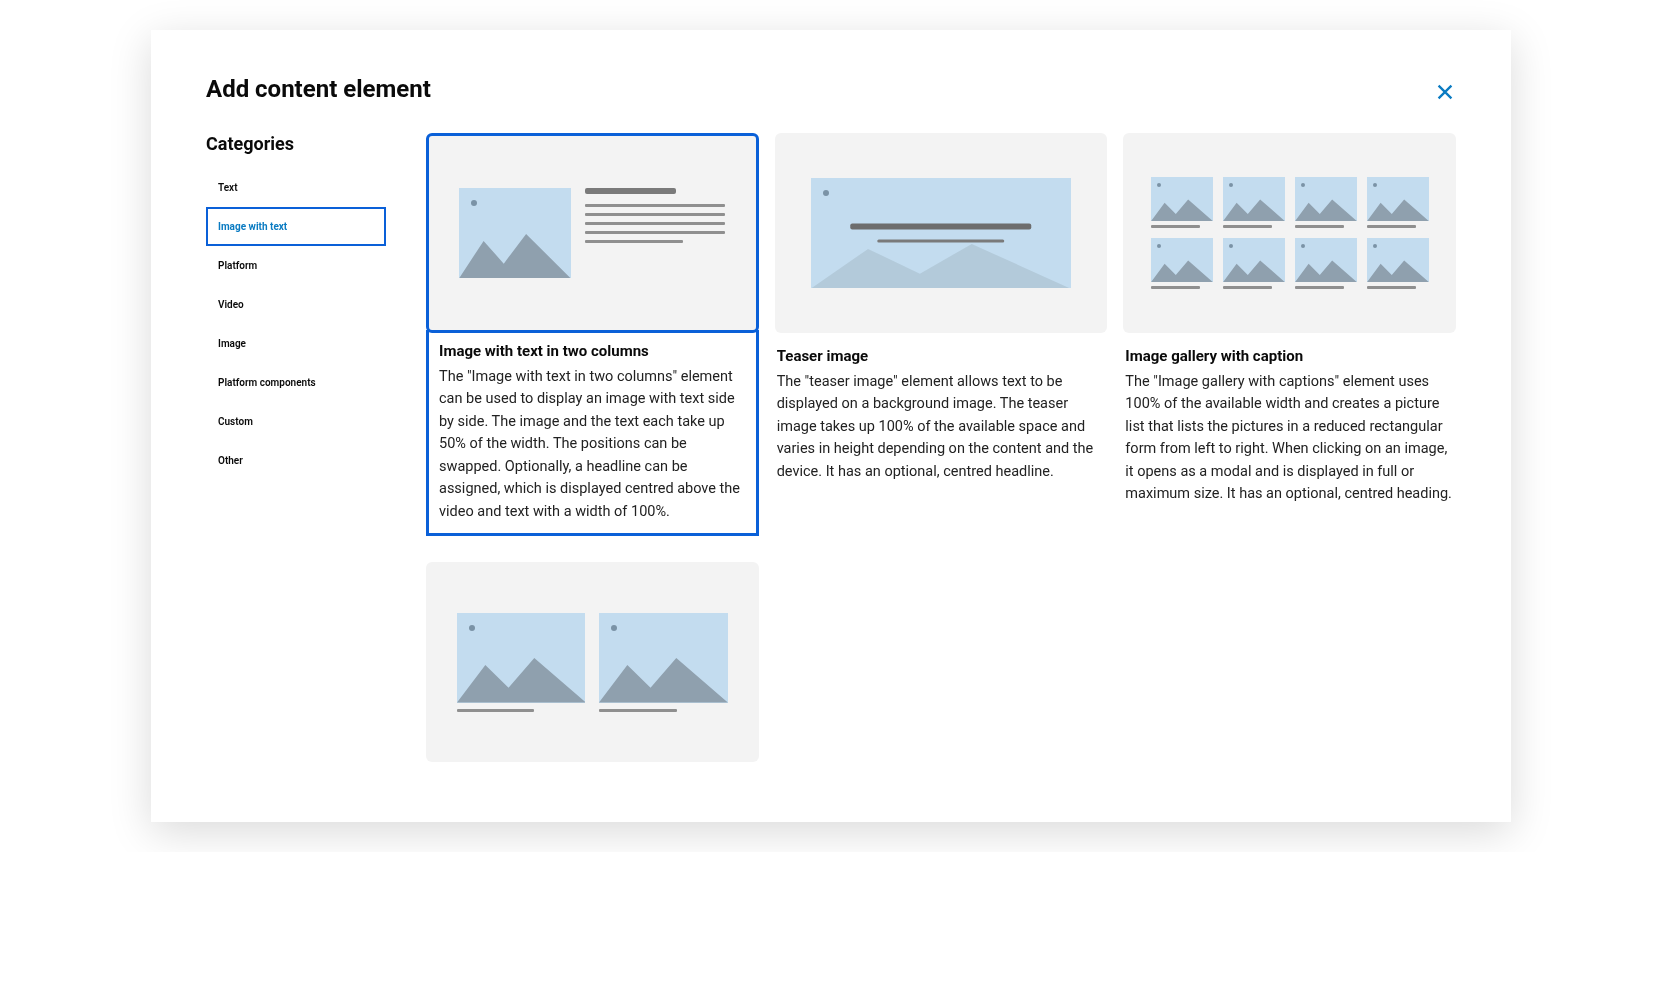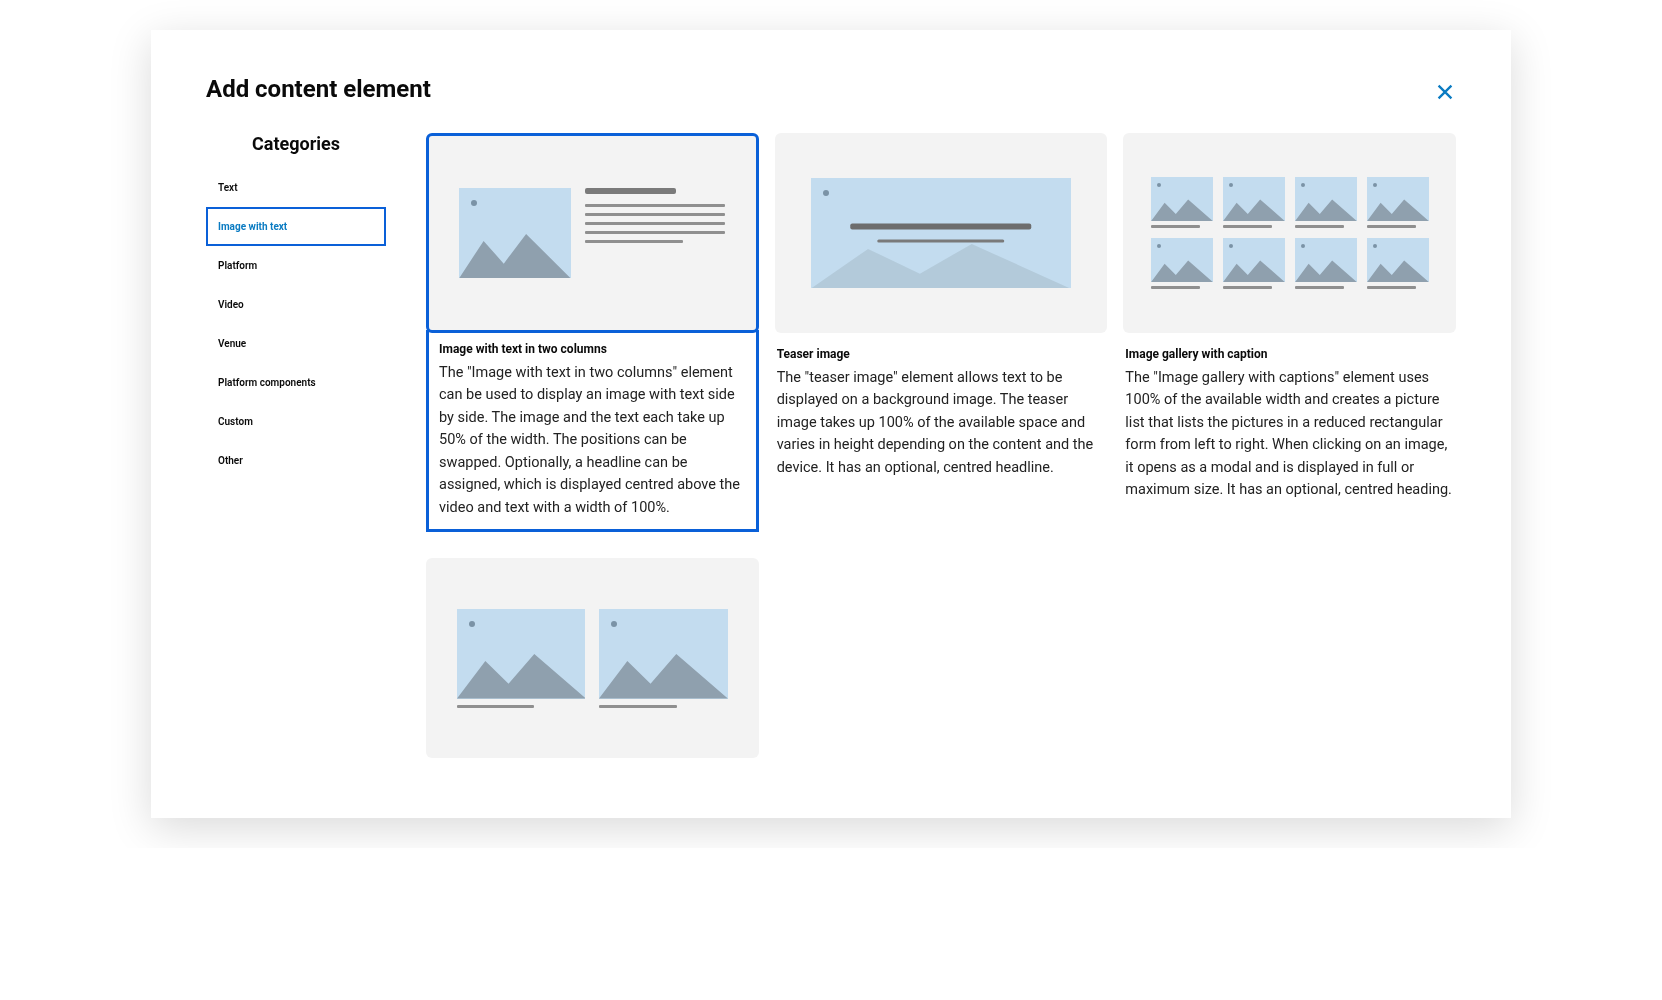--- a/index.html
+++ b/index.html
@@ -16,21 +16,21 @@
       box-shadow: 0 10px 40px rgba(0,0,0,0.15);
       padding: 45px 55px 60px 55px;
       position: relative;
     }
     .modal-header { display: flex; justify-content: space-between; align-items: flex-end; }
     .modal-title { font-size: 24px; font-weight: 700; color: #0a0a0a; }
     .close-btn { cursor: pointer; color: #0a7bc2; font-size: 0; line-height: 0; }
     .close-btn svg { width: 22px; height: 22px; stroke: #0a7bc2; stroke-width: 2.5; }
     .body { display: flex; gap: 40px; margin-top: 30px; }
     .sidebar { width: 180px; flex: 0 0 180px; }
-    .sidebar-heading { font-size: 18px; font-weight: 700; color: #0a0a0a; margin-bottom: 14px; text-align: center; }
+    .sidebar-heading { font-size: 18px; font-weight: 700; color: #0a0a0a; margin-bottom: 14px; }
     .cat-item {
       font-size: 10px; font-weight: 600; color: #0a0a0a;
       padding: 12px 10px; cursor: pointer; border: 2px solid transparent;
     }
     .cat-item.active {
       color: #0a7bc2; font-weight: 700;
       border: 2.5px solid #0a60d8;
     }
     .grid {
       flex: 1;
@@ -42,21 +42,21 @@
     .card.selected .preview { border: 3px solid #0a60d8; }
     .card.selected .card-text-wrap { border-left: 3px solid #0a60d8; border-right: 3px solid #0a60d8; border-bottom: 3px solid #0a60d8; padding: 12px 10px 10px 10px; margin-top: -3px; }
     .preview {
       background: #f3f3f3;
       border-radius: 6px;
       height: 200px;
       display: flex; align-items: center; justify-content: center;
       padding: 12px;
     }
     .card-text-wrap { padding: 14px 2px 0 2px; }
-    .card-title { font-size: 12px; font-weight: 700; margin-bottom: 6px; color: #0a0a0a; }
+    .card-title { font-size: 15px; font-weight: 700; margin-bottom: 6px; color: #0a0a0a; }
     .card-desc { font-size: 14.5px; line-height: 1.55; color: #222; }
     
     .img-placeholder {
       background: #c3dcef;
       position: relative;
       overflow: hidden;
     }
     .img-placeholder .dot { position: absolute; width: 6px; height: 6px; border-radius: 50%; background: #7b93a6; top: 12px; left: 12px; }
     .img-placeholder .mtn {
       position: absolute; bottom: 0; left: 0; width: 100%; height: 55%;
@@ -100,21 +100,21 @@
     </div>
   </div>
 
   <div class="body">
     <div class="sidebar">
       <div class="sidebar-heading">Categories</div>
       <div class="cat-item">Text</div>
       <div class="cat-item active">Image with text</div>
       <div class="cat-item">Platform</div>
       <div class="cat-item">Video</div>
-      <div class="cat-item">Venue</div>
+      <div class="cat-item">Image</div>
       <div class="cat-item">Platform components</div>
       <div class="cat-item">Custom</div>
       <div class="cat-item">Other</div>
     </div>
 
     <div class="grid">
 
       <div class="card selected">
         <div class="preview">
           <div class="pv-two-col">

